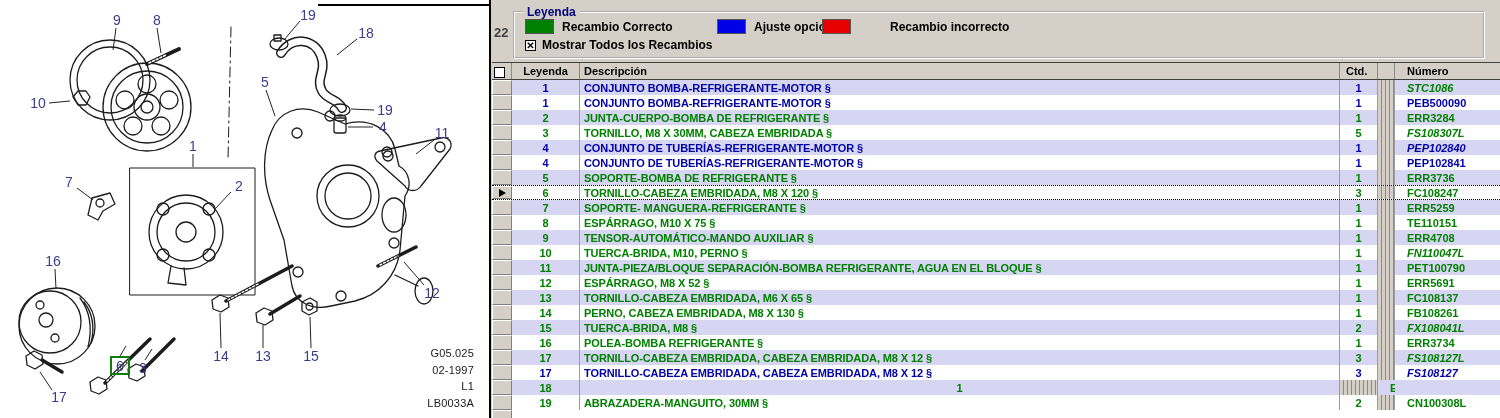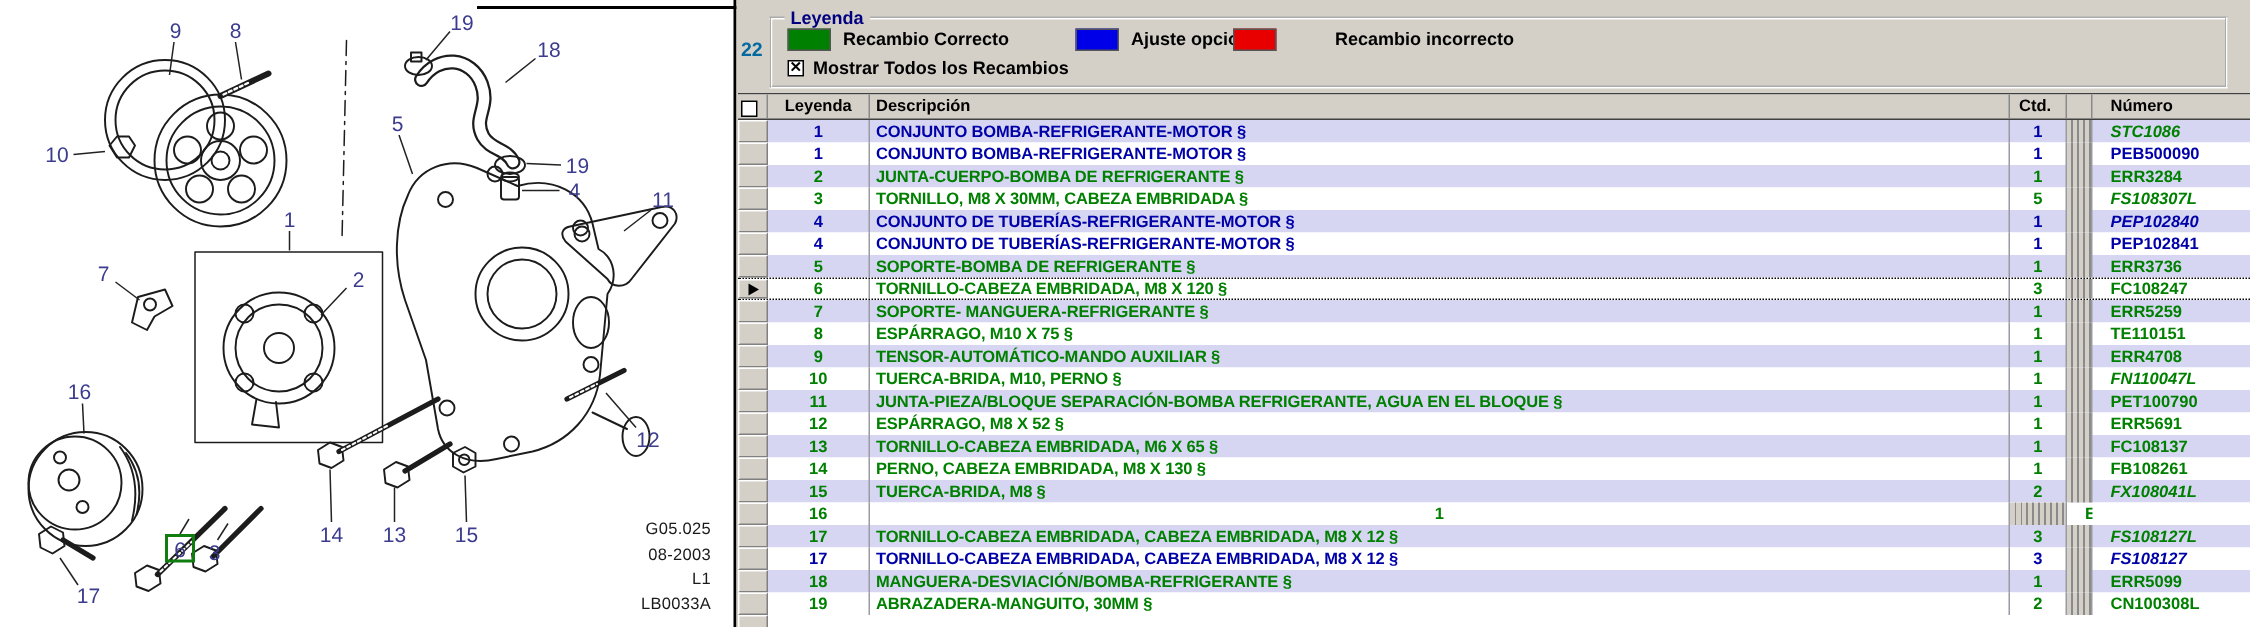--- a/index.html
+++ b/index.html
@@ -7,26 +7,26 @@
           font-family:"Liberation Sans",sans-serif;}
   
   .diagram{position:absolute;left:0;top:0;width:489px;height:418px;background:#fff;}
   .footnote{position:absolute;left:404px;top:345px;width:70px;text-align:right;
             font-size:11px;color:#1a1a1a;line-height:16.5px;letter-spacing:0.2px;}
   .divider{position:absolute;left:489px;top:0;width:2px;height:418px;background:#000;}
   .topline{position:absolute;left:318px;top:4px;width:1182px;height:2px;background:#000;}
   .callout-num{fill:#3c3c8e;font-size:14px;font-family:"Liberation Sans",sans-serif;}
   
   .panel{position:absolute;left:491px;top:0;width:1009px;height:418px;background:#d4d0c8;}
-  .page-num{position:absolute;left:3px;top:25px;color:#0369a1;font-weight:bold;font-size:13px;}
+  .page-num{position:absolute;left:3px;top:25px;color:#404040;font-weight:bold;font-size:13px;}
   .groupbox{position:absolute;left:22px;top:11px;width:968px;height:44px;
             border:2px groove #ffffff;}
   .groupbox-title{position:absolute;top:-8px;left:8px;background:#d4d0c8;padding:0 4px;
             color:#000080;font-weight:bold;font-size:12px;}
-  .legend-item{position:absolute;top:6px;display:flex;align-items:flex-start;gap:8px;}
+  .legend-item{position:absolute;top:6px;display:flex;align-items:center;gap:8px;}
   .swatch{width:27px;height:13px;border:1px solid #555;}
   .legend-label{font-size:12px;font-weight:bold;color:#000;white-space:nowrap;}
   .checkline{position:absolute;left:10px;top:25px;display:flex;align-items:center;gap:6px;}
   .checkbox{width:11px;height:11px;box-sizing:border-box;background:#fff;border:1px solid #000;
             font-size:10px;line-height:9px;text-align:center;font-weight:bold;color:#000;}
   
   .table{position:absolute;left:1px;top:62px;width:1008px;height:356px;background:#fff;
          border-top:1px solid #404040;}
   .thead,.trow{display:grid;grid-template-columns:20px 68px 760px 38px 17px 105px;}
   .thead{height:16px;background:#d4d0c8;border-bottom:1px solid #404040;
@@ -192,21 +192,21 @@
           <line x1="263" y1="348" x2="263" y2="325" stroke="#222" stroke-width="1"></line>
           <text x="263" y="361" text-anchor="middle" class="callout-num">13</text>
           <line x1="311" y1="348" x2="310" y2="317" stroke="#222" stroke-width="1"></line>
           <text x="311" y="361" text-anchor="middle" class="callout-num">15</text>
           <line x1="424" y1="285" x2="404" y2="262" stroke="#222" stroke-width="1"></line>
           <text x="432" y="298" text-anchor="middle" class="callout-num">12</text>
         </g>
     </svg>
     <div class="footnote">
         <div>G05.025</div>
-        <div>08-2003</div>
+        <div>02-1997</div>
         <div>L1</div>
         <div>LB0033A</div>
       </div>
   </div>
 
   <div class="topline"></div>
   <div class="divider"></div>
 
   <div class="panel">
     <div class="page-num">22</div>
@@ -379,20 +379,21 @@
             <div class="selcell"></div>
             <div class="cell c-ley green">15</div>
             <div class="cell c-desc green">TUERCA-BRIDA, M8 §</div>
             <div class="cell c-ctd green">2</div>
             <div class="cell c-grip"></div>
             <div class="cell c-num green italic">FX108041L</div>
           </div>
           <div class="trow bg-white">
             <div class="selcell"></div>
             <div class="cell c-ley green">16</div>
+            <div class="cell c-desc green">POLEA-BOMBA REFRIGERANTE §</div>
             <div class="cell c-ctd green">1</div>
             <div class="cell c-grip"></div>
             <div class="cell c-num green">ERR3734</div>
           </div>
           <div class="trow bg-alt">
             <div class="selcell"></div>
             <div class="cell c-ley green">17</div>
             <div class="cell c-desc green">TORNILLO-CABEZA EMBRIDADA, CABEZA EMBRIDADA, M8 X 12 §</div>
             <div class="cell c-ctd green">3</div>
             <div class="cell c-grip"></div>
@@ -402,21 +403,20 @@
             <div class="selcell"></div>
             <div class="cell c-ley blue">17</div>
             <div class="cell c-desc blue">TORNILLO-CABEZA EMBRIDADA, CABEZA EMBRIDADA, M8 X 12 §</div>
             <div class="cell c-ctd blue">3</div>
             <div class="cell c-grip"></div>
             <div class="cell c-num blue italic">FS108127</div>
           </div>
           <div class="trow bg-alt">
             <div class="selcell"></div>
             <div class="cell c-ley green">18</div>
-            <div class="cell c-desc green">MANGUERA-DESVIACIÓN/BOMBA-REFRIGERANTE §</div>
             <div class="cell c-ctd green">1</div>
             <div class="cell c-grip"></div>
             <div class="cell c-num green">ERR5099</div>
           </div>
           <div class="trow bg-white">
             <div class="selcell"></div>
             <div class="cell c-ley green">19</div>
             <div class="cell c-desc green">ABRAZADERA-MANGUITO, 30MM §</div>
             <div class="cell c-ctd green">2</div>
             <div class="cell c-grip"></div>

